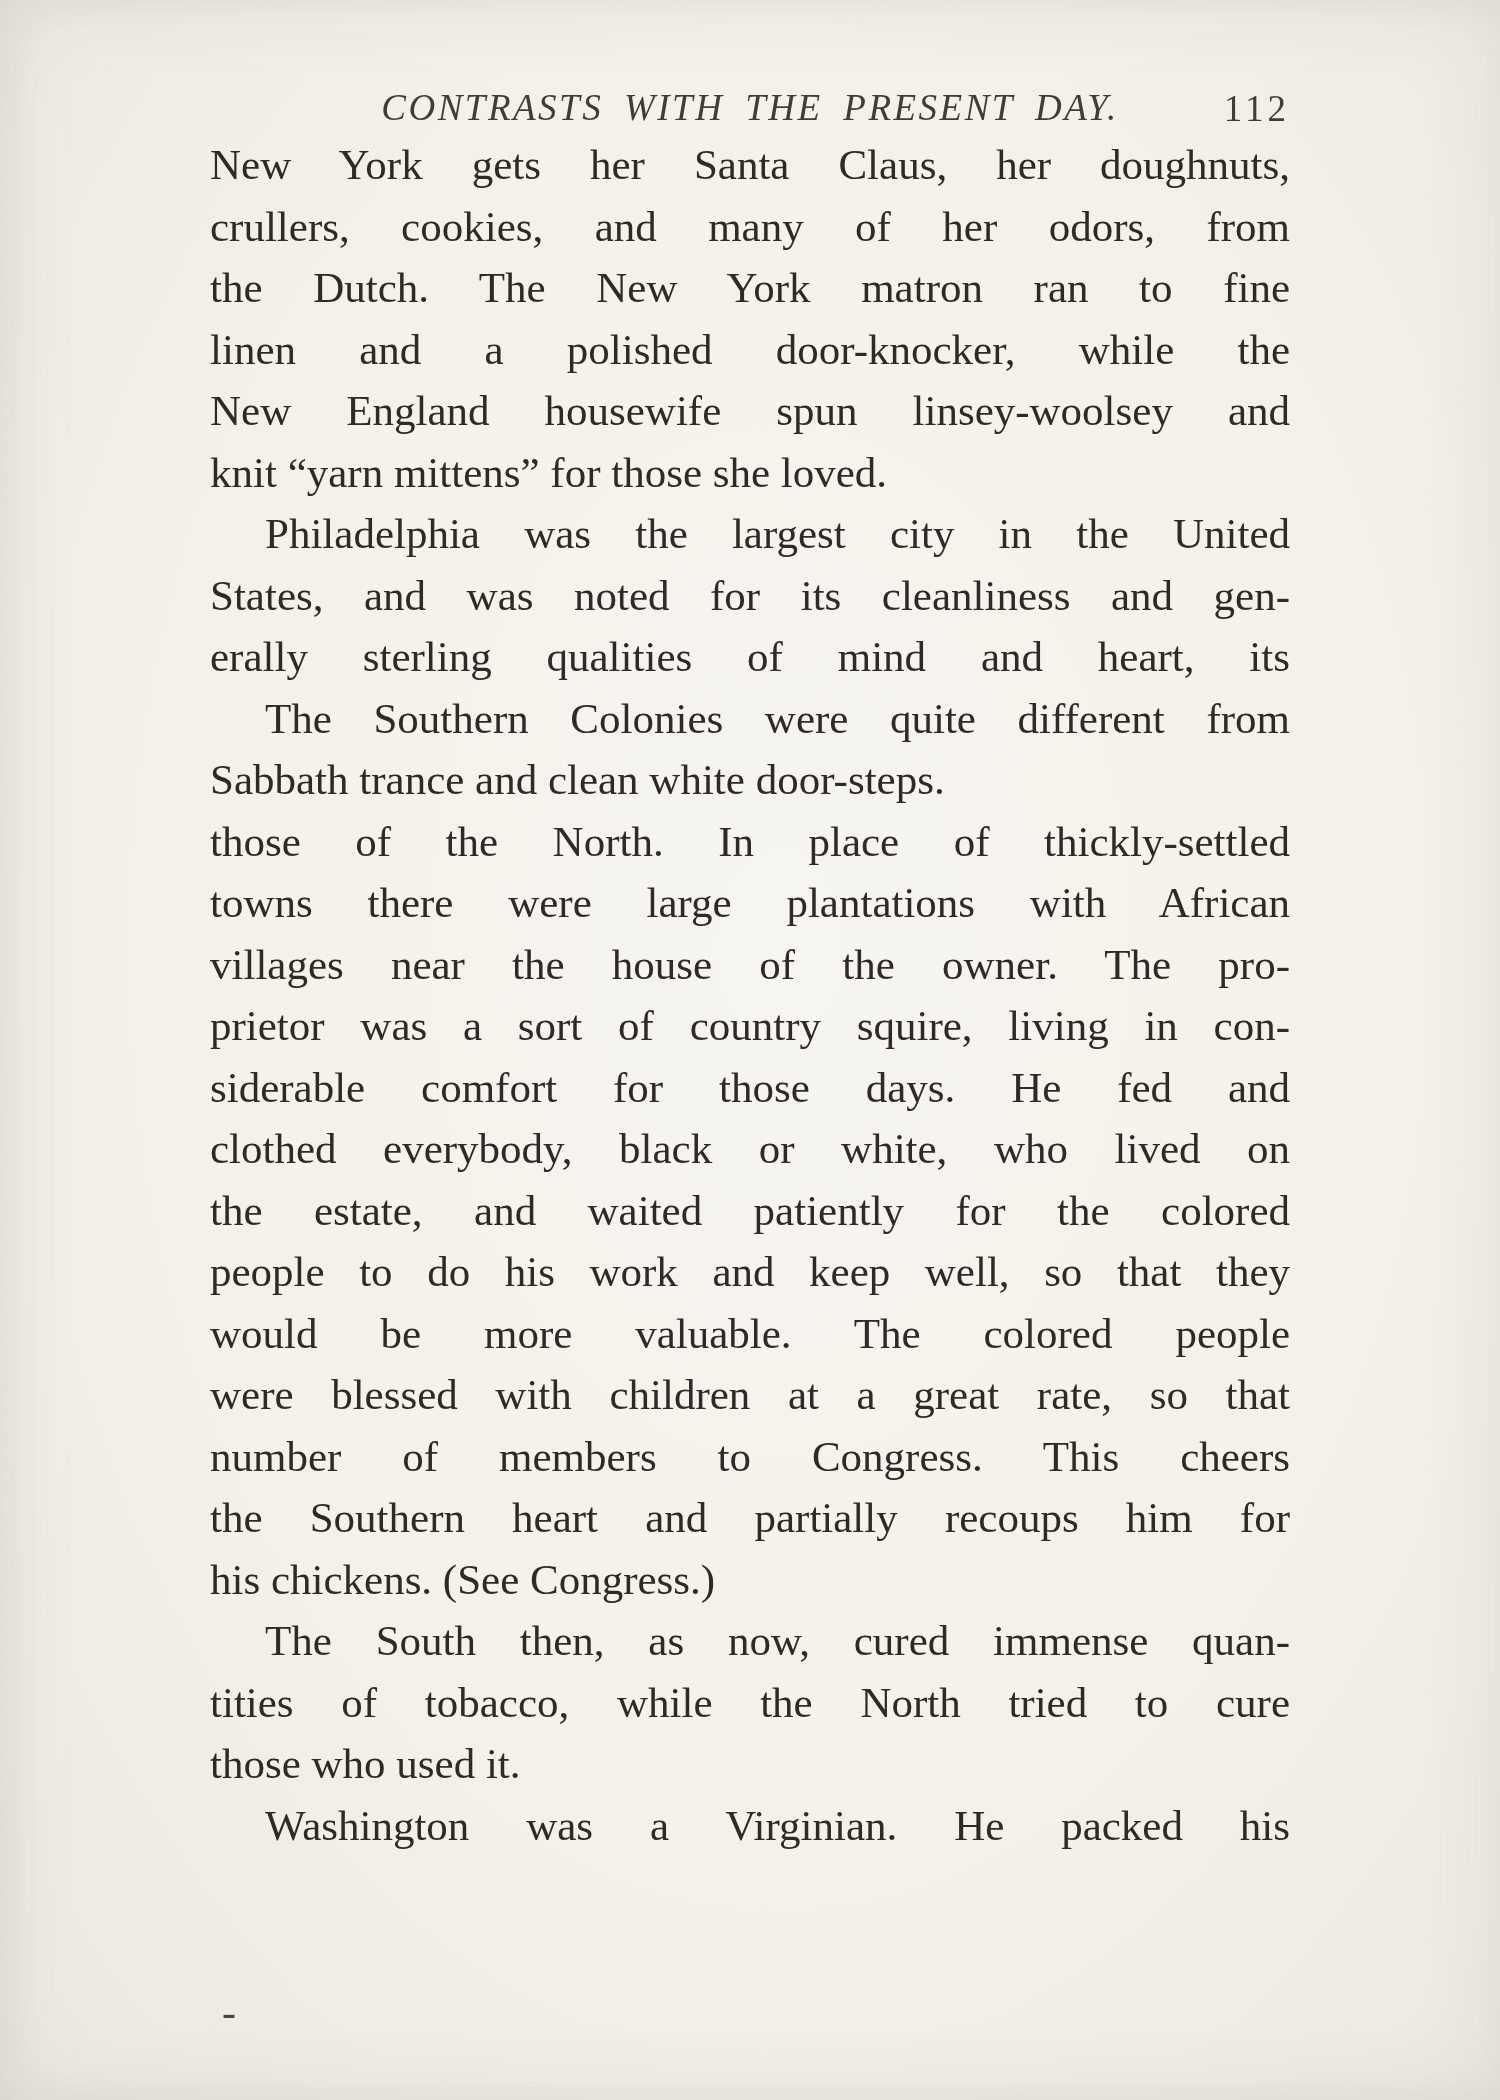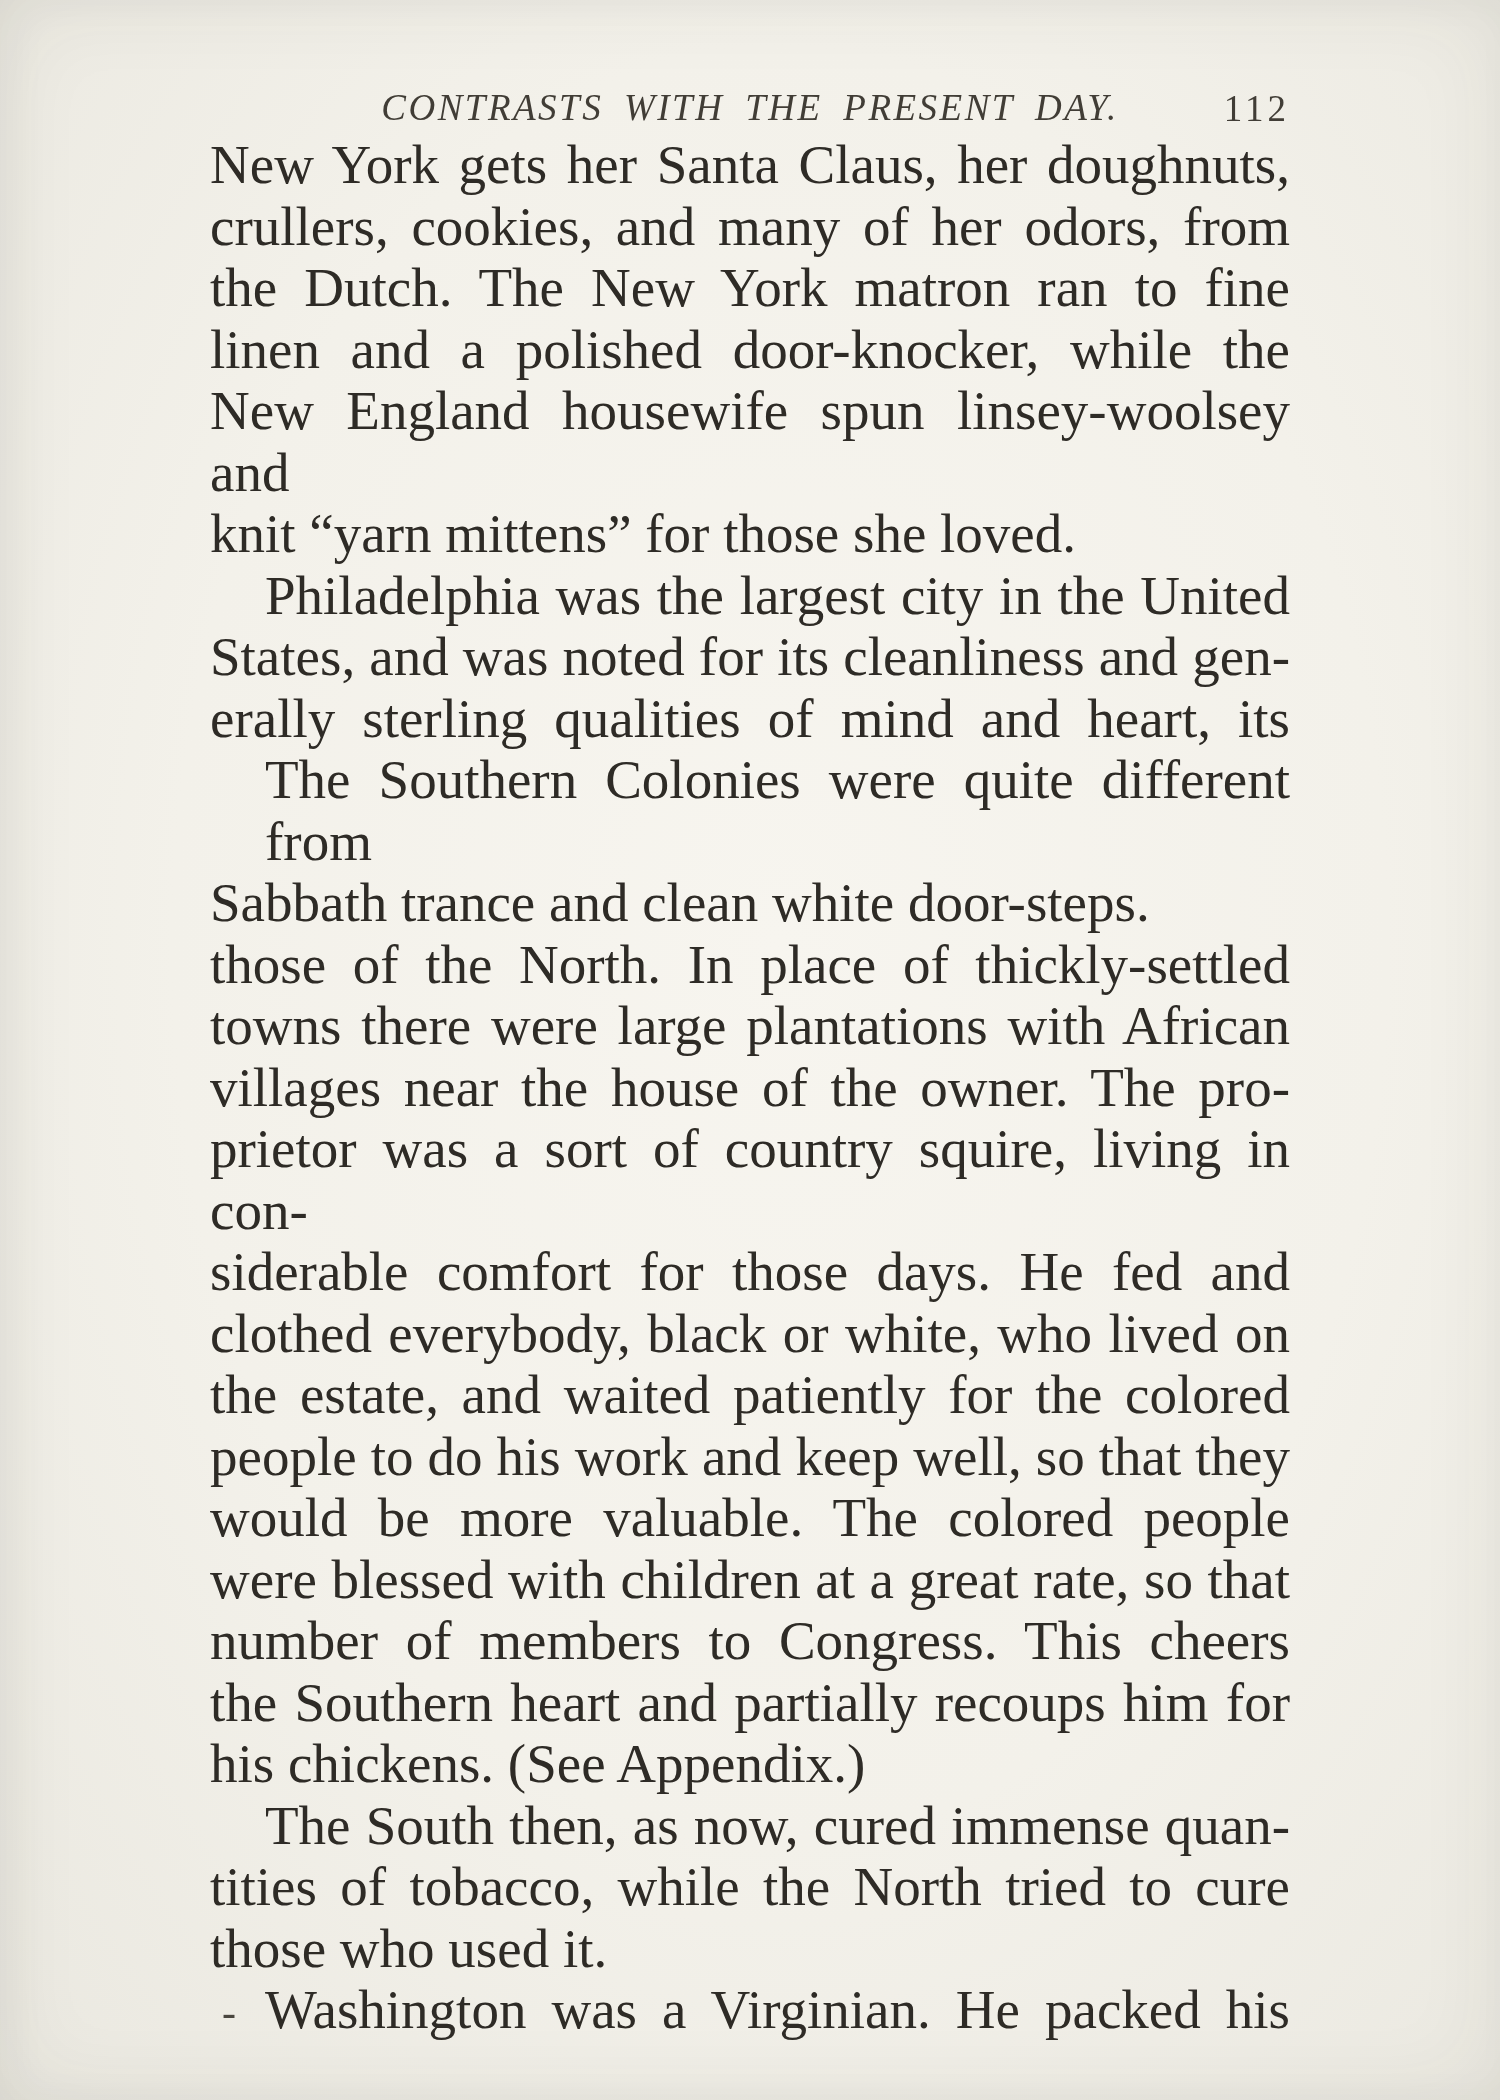--- a/index.html
+++ b/index.html
@@ -39,21 +39,21 @@
     top: 1px;
     font-size: 37px;
     letter-spacing: 4px;
     color: #413d36;
   }
   .page-body {
     position: absolute;
     top: 134px;
     left: 210px;
     width: 1080px;
-    font-size: 55px;
+    font-size: 43px;
     line-height: 61.5px;
   }
   .ln {
     width: 100%;
   }
   .j {
     text-align: justify;
     text-align-last: justify;
   }
   .ind {
@@ -95,21 +95,21 @@
     <div class="ln j">villages near the house of the owner.  The pro-</div>
     <div class="ln j">prietor was a sort of country squire, living in con-</div>
     <div class="ln j">siderable comfort for those days.  He fed and</div>
     <div class="ln j">clothed everybody, black or white, who lived on</div>
     <div class="ln j">the estate, and waited patiently for the colored</div>
     <div class="ln j">people to do his work and keep well, so that they</div>
     <div class="ln j">would be more valuable.  The colored people</div>
     <div class="ln j">were blessed with children at a great rate, so that</div>
     <div class="ln j">number of members to Congress.  This cheers</div>
     <div class="ln j">the Southern heart and partially recoups him for</div>
-    <div class="ln">his chickens.    (See Appendix.)</div>
+    <div class="ln">his chickens.    (See Congress.)</div>
     <div class="ln j ind">The South then, as now, cured immense quan-</div>
     <div class="ln j">tities of tobacco, while the North tried to cure</div>
     <div class="ln">those who used it.</div>
     <div class="ln j ind">Washington was a Virginian.  He packed his</div>
   </div>
 
   <div class="end-dash">-</div>
 
 </div>
 

